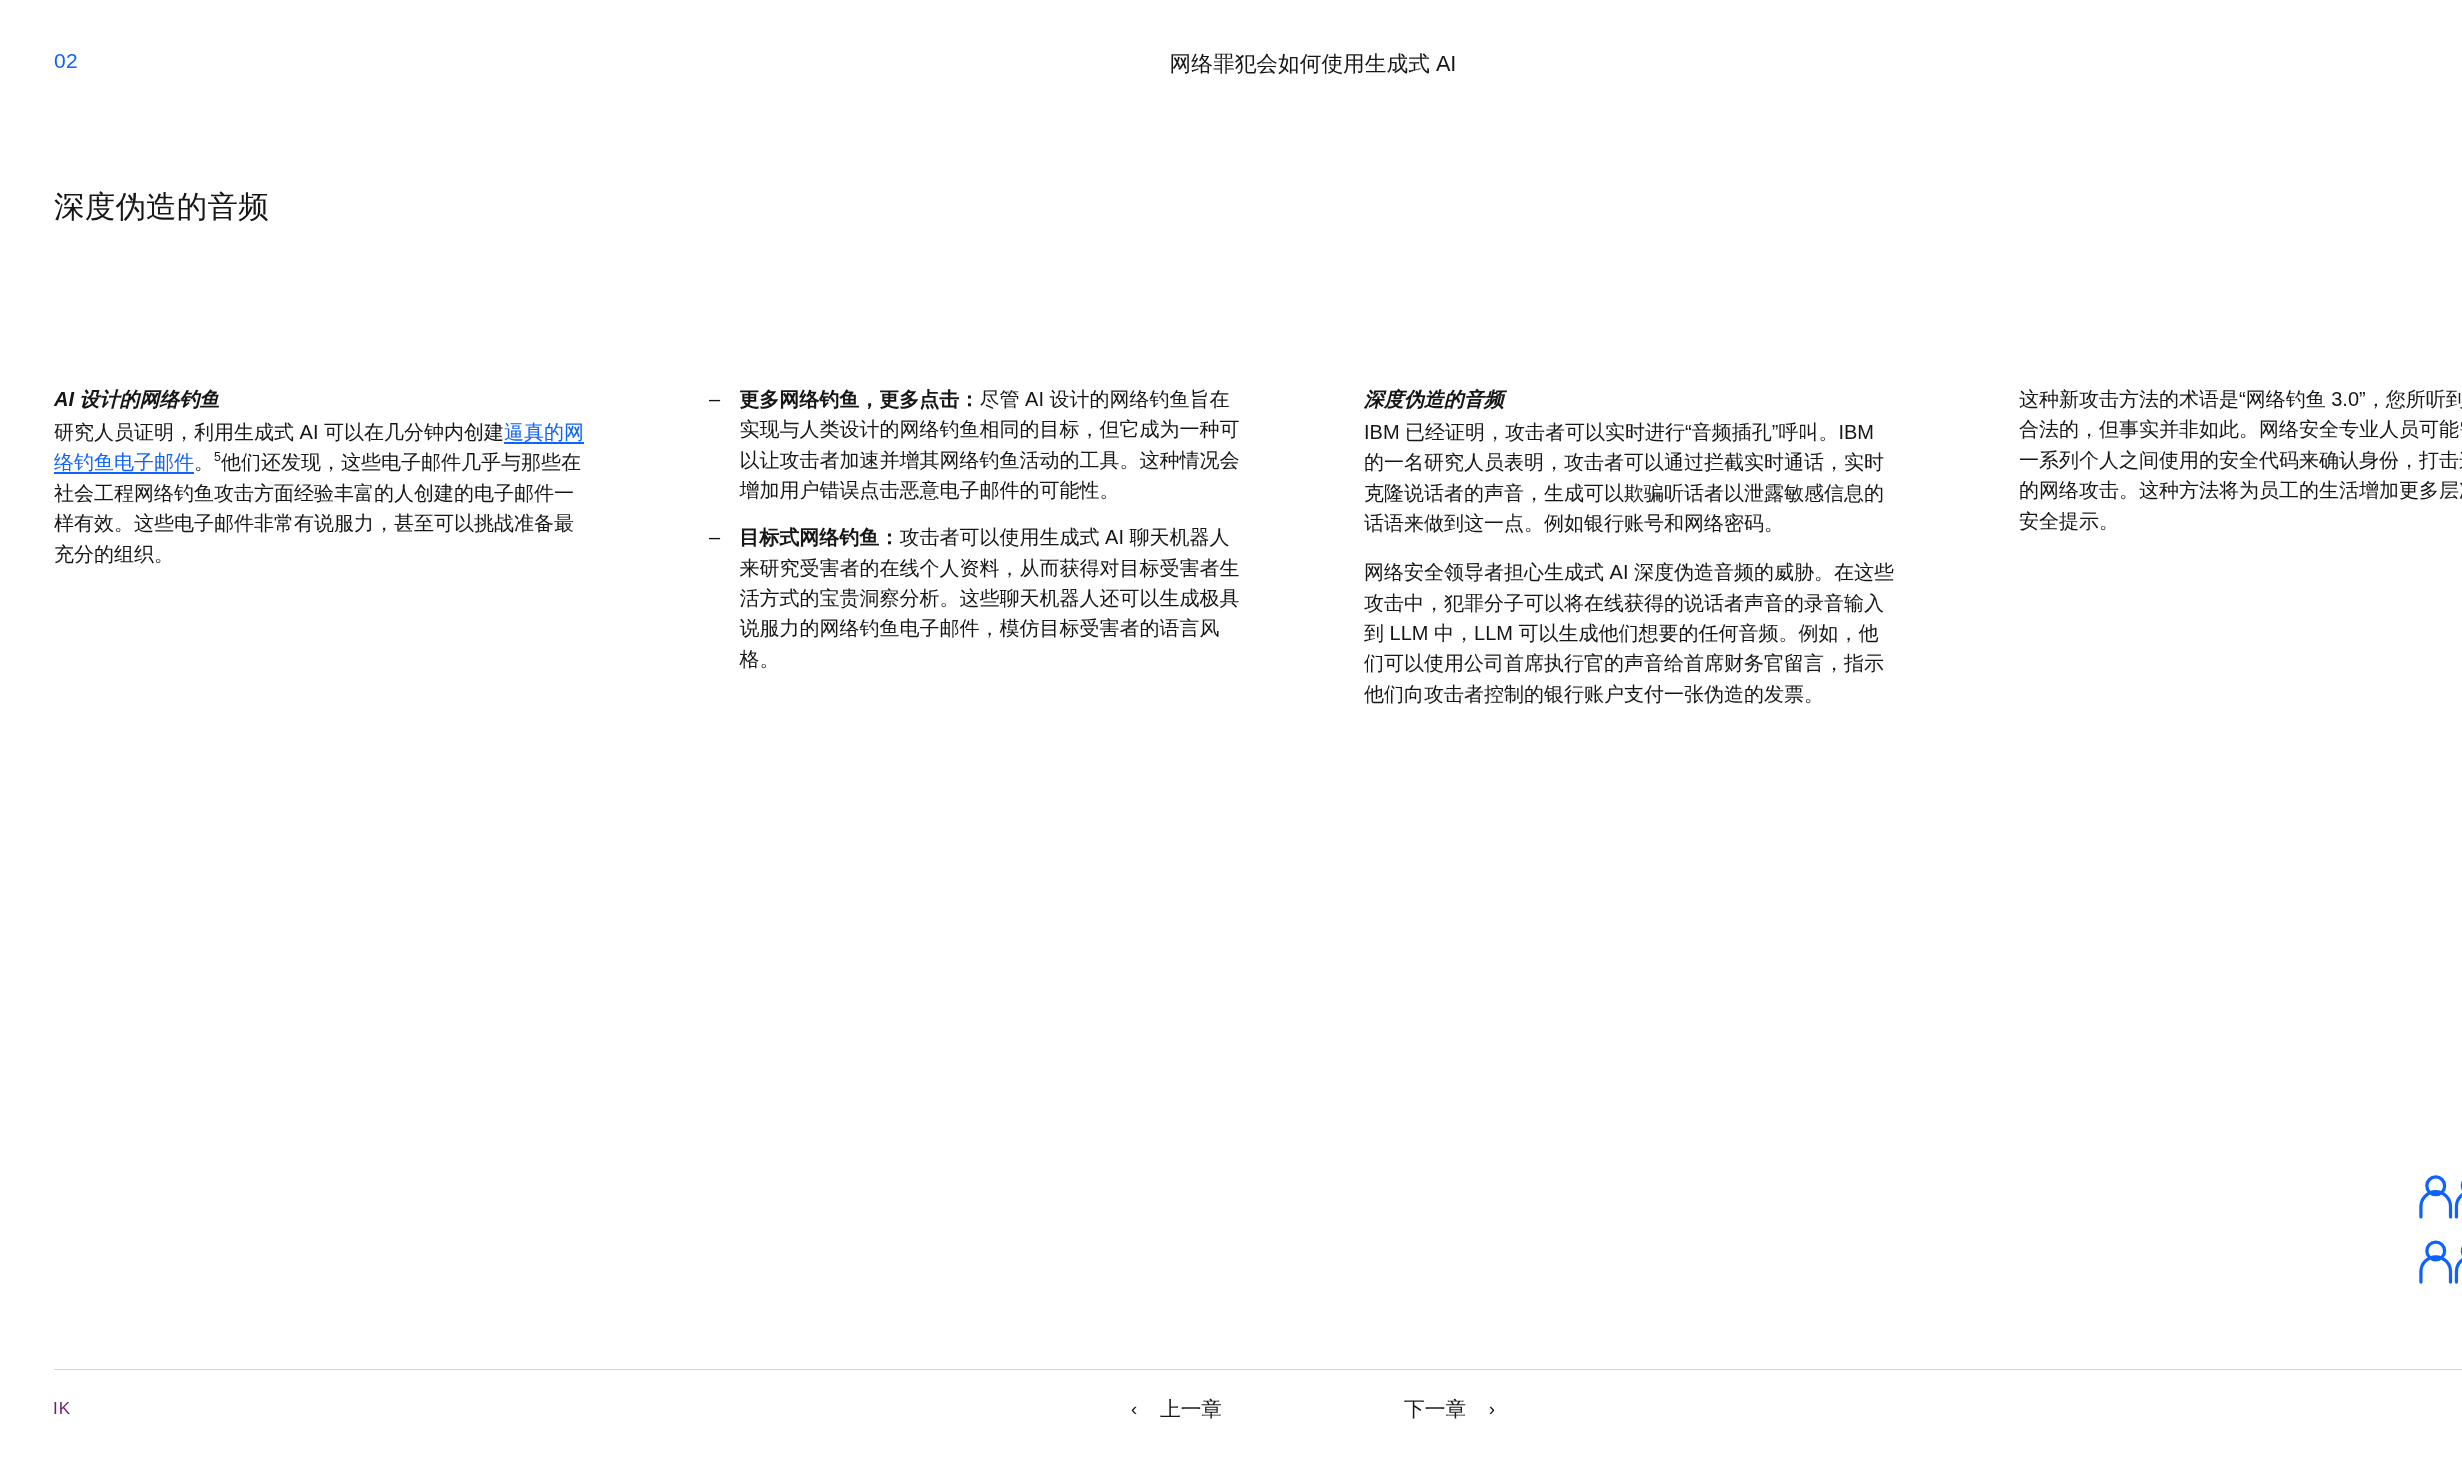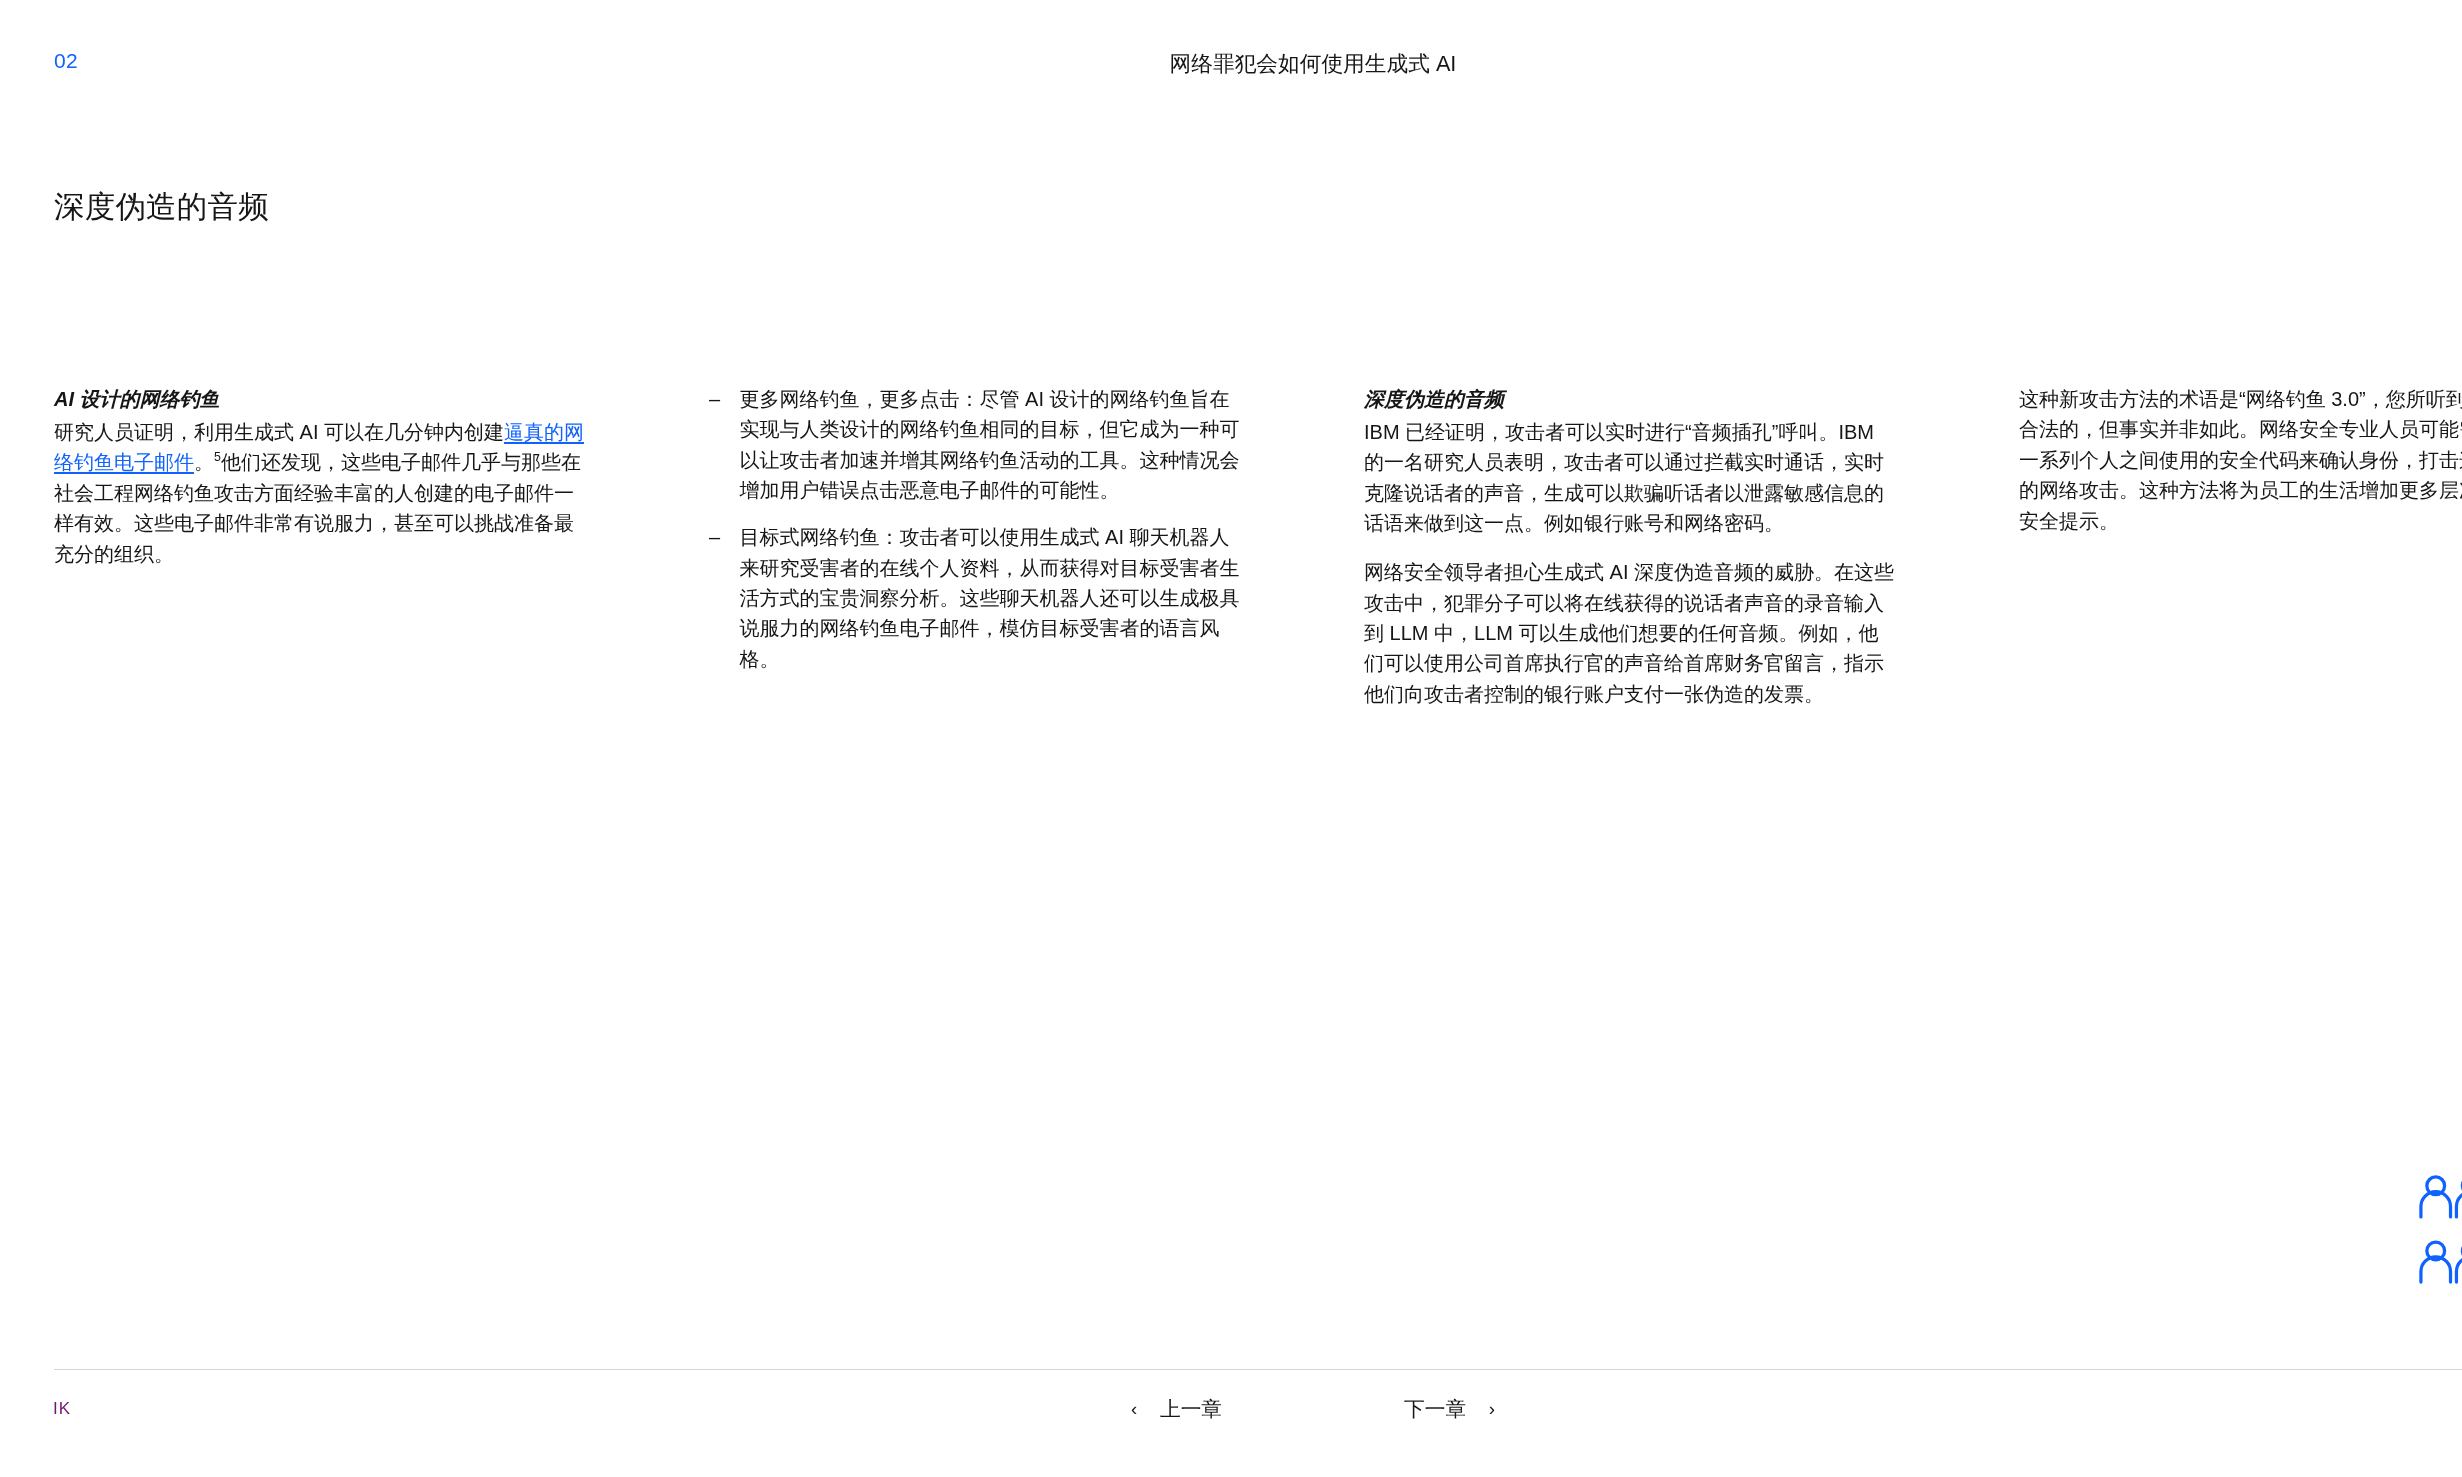--- a/index.html
+++ b/index.html
@@ -107,21 +107,21 @@
     position: relative;
     padding-left: 30.5px;
     margin-bottom: 16.7px;
   }
   ul.dash-list li:last-child { margin-bottom: 0; }
   ul.dash-list li .dash {
     position: absolute;
     left: 0;
     top: 0;
   }
-  .li-head { font-weight: normal; }
+  .li-head { font-weight: bold; }
 
   
   .people-icon {
     position: absolute;
     right: 63px;
     bottom: 158px;
     width: 148px;
     height: 148px;
   }
 

